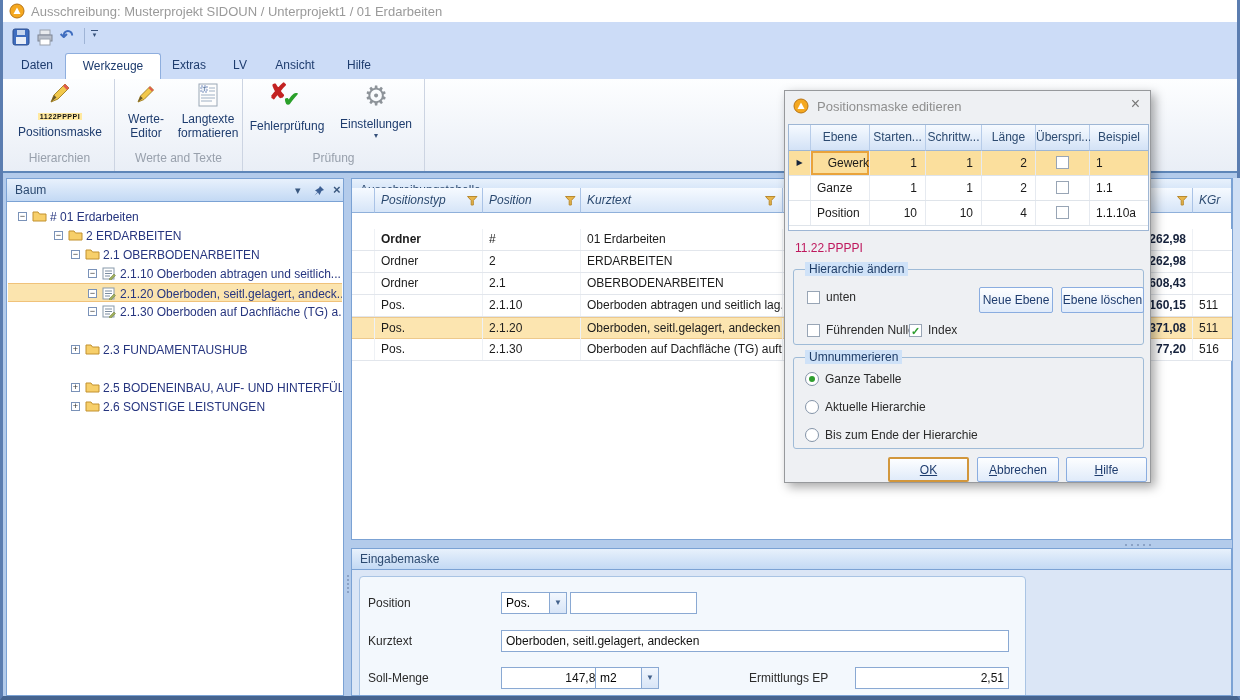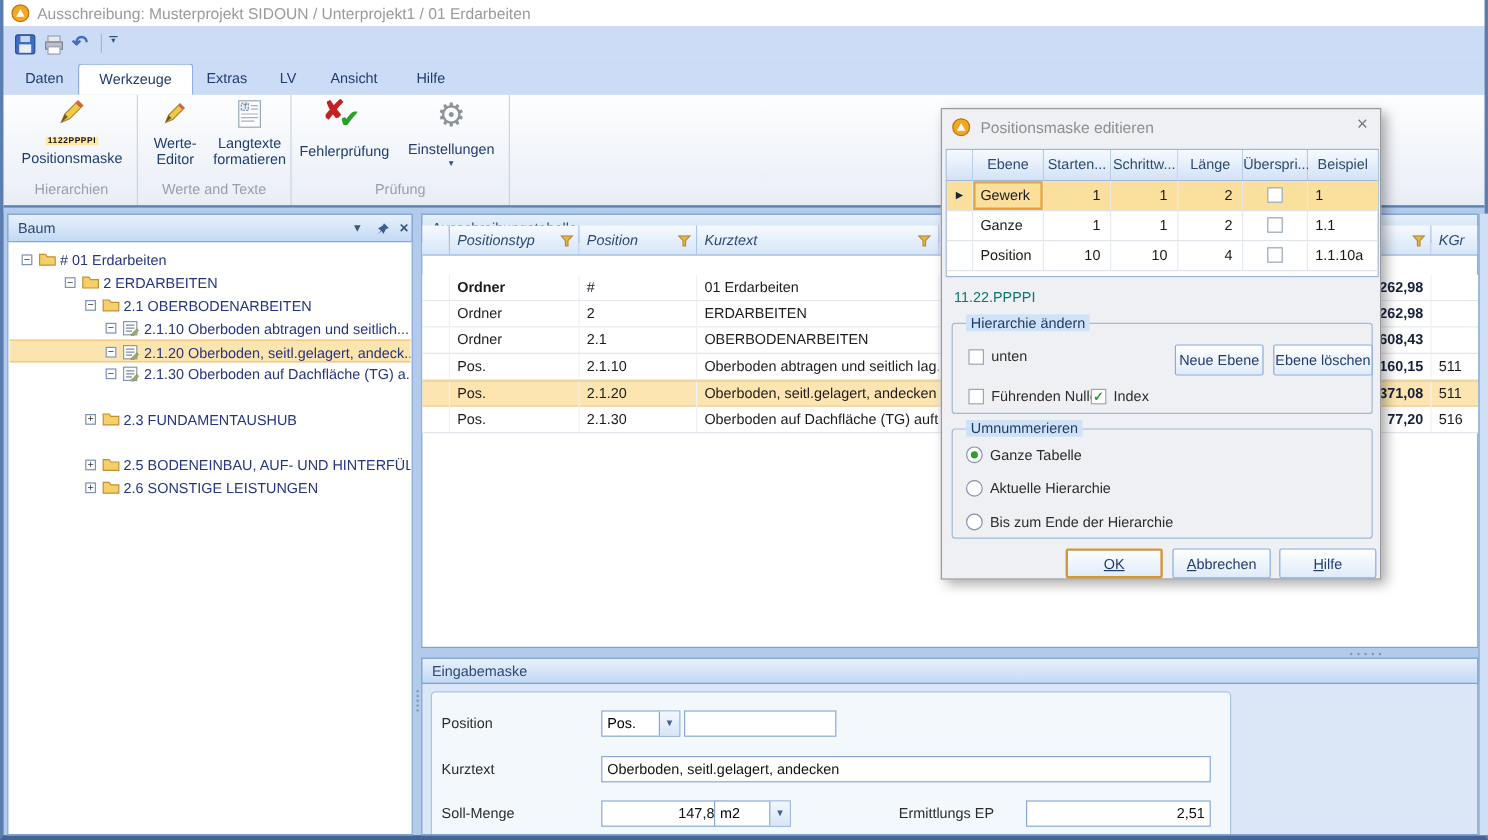--- a/index.html
+++ b/index.html
@@ -46,21 +46,21 @@
   
   .dlg { left:781px; top:90px; width:367px; height:393px; background:#eef0f3; border:1px solid #97999c; box-shadow:4px 4px 10px rgba(0,0,0,.35); z-index:100; }
   .dlg-title { position:absolute; left:32px; top:8px; font-size:13px; color:#8f8f8f; }
   .dclose { position:absolute; right:10px; top:4px; font-size:16px; color:#777; cursor:default; }
   .dgrid { position:absolute; left:3px; top:33px; width:361px; height:107px; background:#fff; border:1px solid #9eb6d4; }
   .dth { position:absolute; top:0; height:26px; background:linear-gradient(#f6faff,#d3e2f6); border-right:1px solid #b7cce9; border-bottom:1px solid #9eb6d4; color:#2c4a70; font-size:12px; line-height:25px; text-align:center; }
   .drow { position:absolute; left:0; width:359px; height:25px; border-bottom:1px solid #dfe4ea; font-size:12px; color:#1a1a1a; line-height:24px; }
   .drow.sel { background:#fbdf9d; }
   .dc { position:absolute; top:0; height:24px; border-right:1px solid #e6eaf0; white-space:nowrap; overflow:hidden; }
   .dc.rt { text-align:right; padding-right:8px; }
-  .gewerk-outline { box-shadow:inset 0 0 0 2px #e9a33b; }
+  .gewerk-outline { box-shadow:inset 0 0 0 2px #e9a33b;text-align:right; }
   .grp { position:absolute; border:1px solid #9fbbd7; border-radius:3px; }
   .legend { position:absolute; background:#cfe2f8; color:#1e3c66; font-size:12px; padding:0 4px; line-height:14px; }
   .cb { position:absolute; width:13px; height:13px; background:#fff; border:1px solid #98a5b5; }
   .cb.checked::before { content:"\2713"; color:#2f9e2f; font-weight:bold; font-size:11px; line-height:12px; display:block; text-align:center; }
   .radio { position:absolute; width:14px; height:14px; border:1px solid #8494a8; border-radius:50%; background:#fff; }
   .radio.selected::before { content:""; display:block; width:6px; height:6px; border-radius:50%; background:#2f9e2f; margin:3px; }
   .lbl { position:absolute; font-size:12px; color:#2b2b2b; white-space:nowrap; }
   .btn { position:absolute; background:linear-gradient(#fdfeff,#e0ebfa); border:1px solid #8aade0; border-radius:2px; color:#1e3c6e; font-size:12px; text-align:center; cursor:default; }
   .btn.default { border:2px solid #d2973c; }
   .btn .mn { display:block; }
@@ -437,21 +437,21 @@
         <span class="dc rt" style="left:81px;width:56px">10</span>
         <span class="dc rt" style="left:137px;width:56px">10</span>
         <span class="dc rt" style="left:193px;width:54px">4</span>
         <span class="dc" style="left:247px;width:54px">
             <span class="cb" style="left:20px;top:5px"></span>
           </span>
         <span class="dc" style="left:301px;width:58px;padding-left:6px;border-right:none">1.1.10a</span>
       </div>
     </div>
 
-    <div class="lbl" style="left:10px;top:150px;color:#0f766e">11.22.PPPPI</div>
+    <div class="lbl" style="left:10px;top:150px;color:#be185d">11.22.PPPPI</div>
 
     <div class="grp" style="left:8px;top:178px;width:351px;height:76px"></div>
     <div class="legend" style="left:20px;top:171px">Hierarchie ändern</div>
     <span class="cb" style="left:22px;top:200px"></span>
     <div class="lbl" style="left:41px;top:199px">unten</div>
     <button class="btn" style="left:194px;top:196px;width:74px;height:26px">Neue Ebene</button>
     <button class="btn" style="left:276px;top:196px;width:83px;height:26px">Ebene löschen</button>
     <span class="cb" style="left:22px;top:233px"></span>
     <div class="lbl" style="left:41px;top:232px">Führenden Nullen</div>
     <span class="cb checked" style="left:124px;top:233px"></span>

